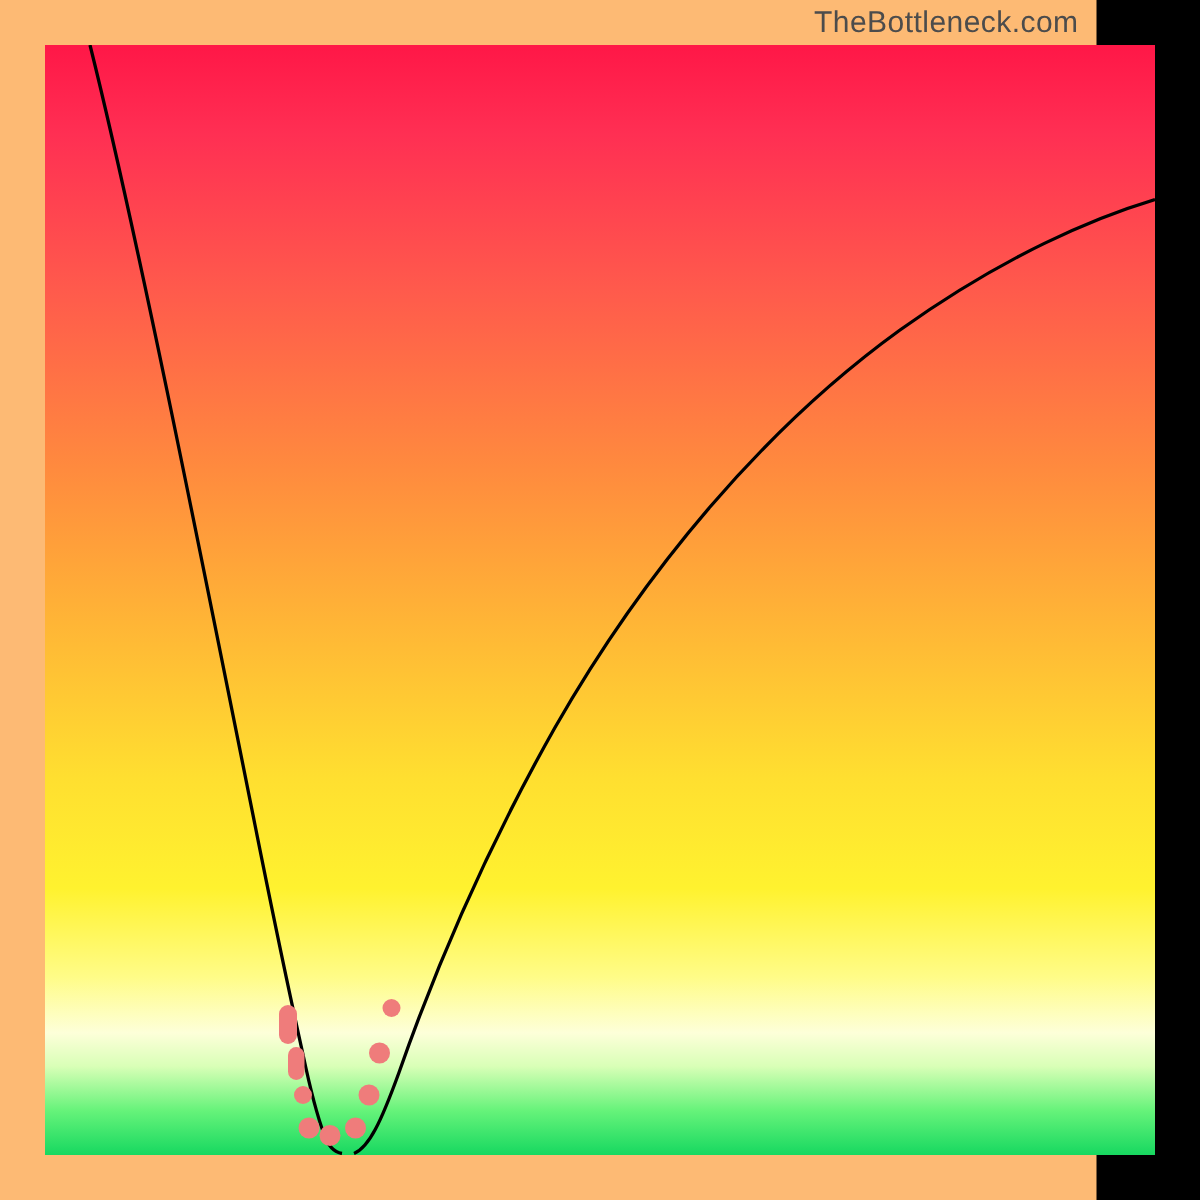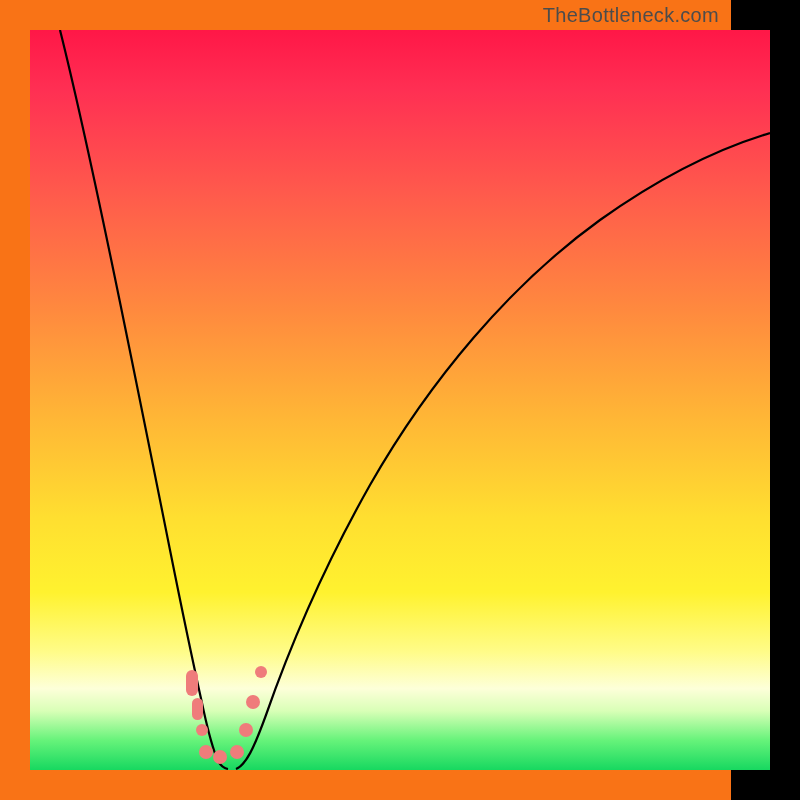--- a/index.html
+++ b/index.html
@@ -10,21 +10,21 @@
     overflow: hidden;
     background: #000;
     font-family: Arial, Helvetica, sans-serif;
   }
   .frame {
     position: absolute;
     left: 0;
     top: 0;
     width: 731px;
     height: 800px;
-    background: #f97316;
+    background: #fdba74;
     text-decoration: underline;
   }
   .plot {
     position: absolute;
     left: 30px;
     top: 30px;
     width: 740px;
     height: 740px;
     
     background: linear-gradient(

